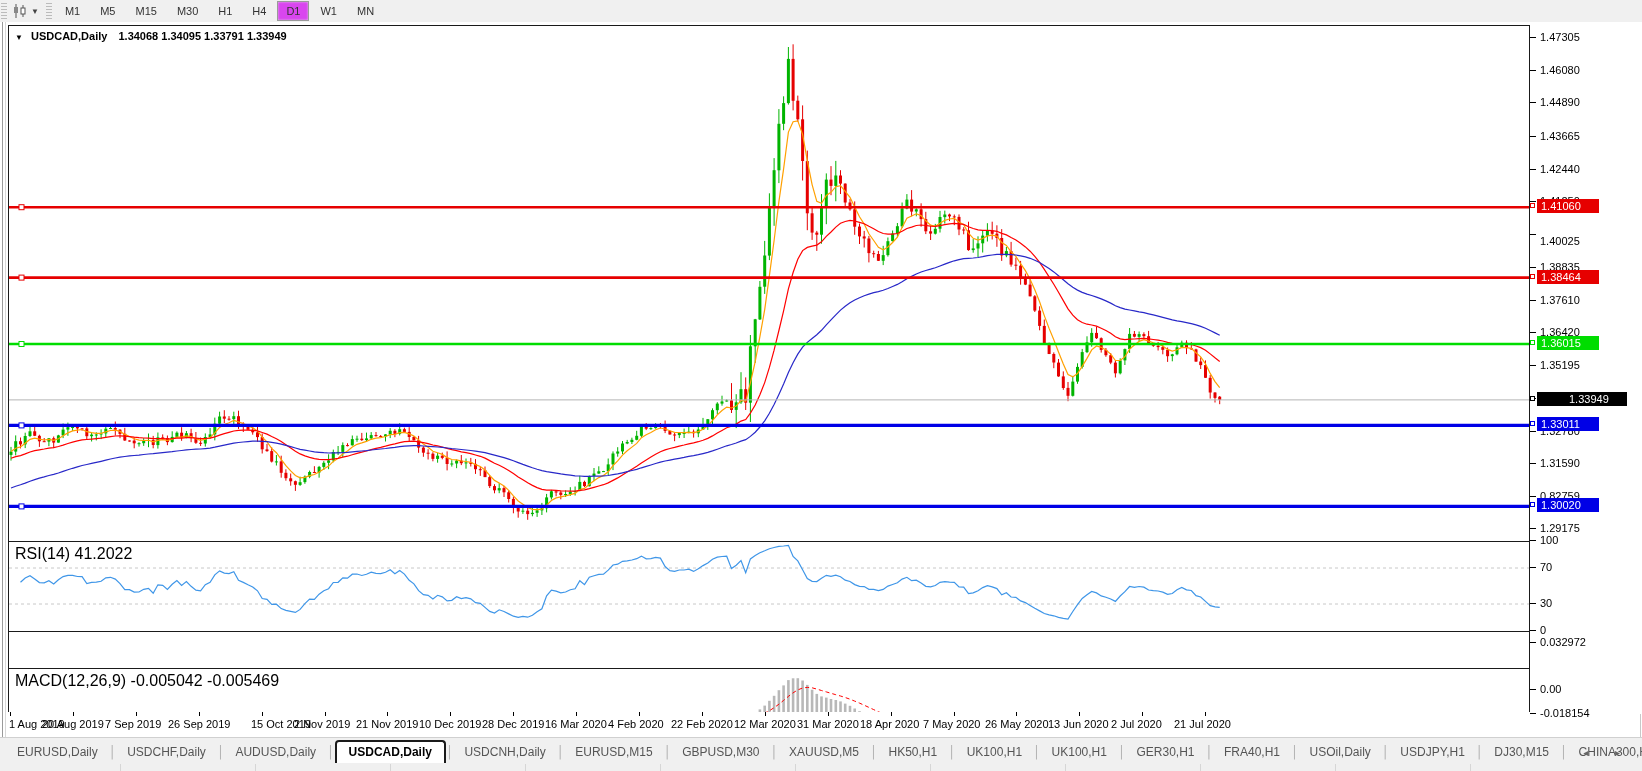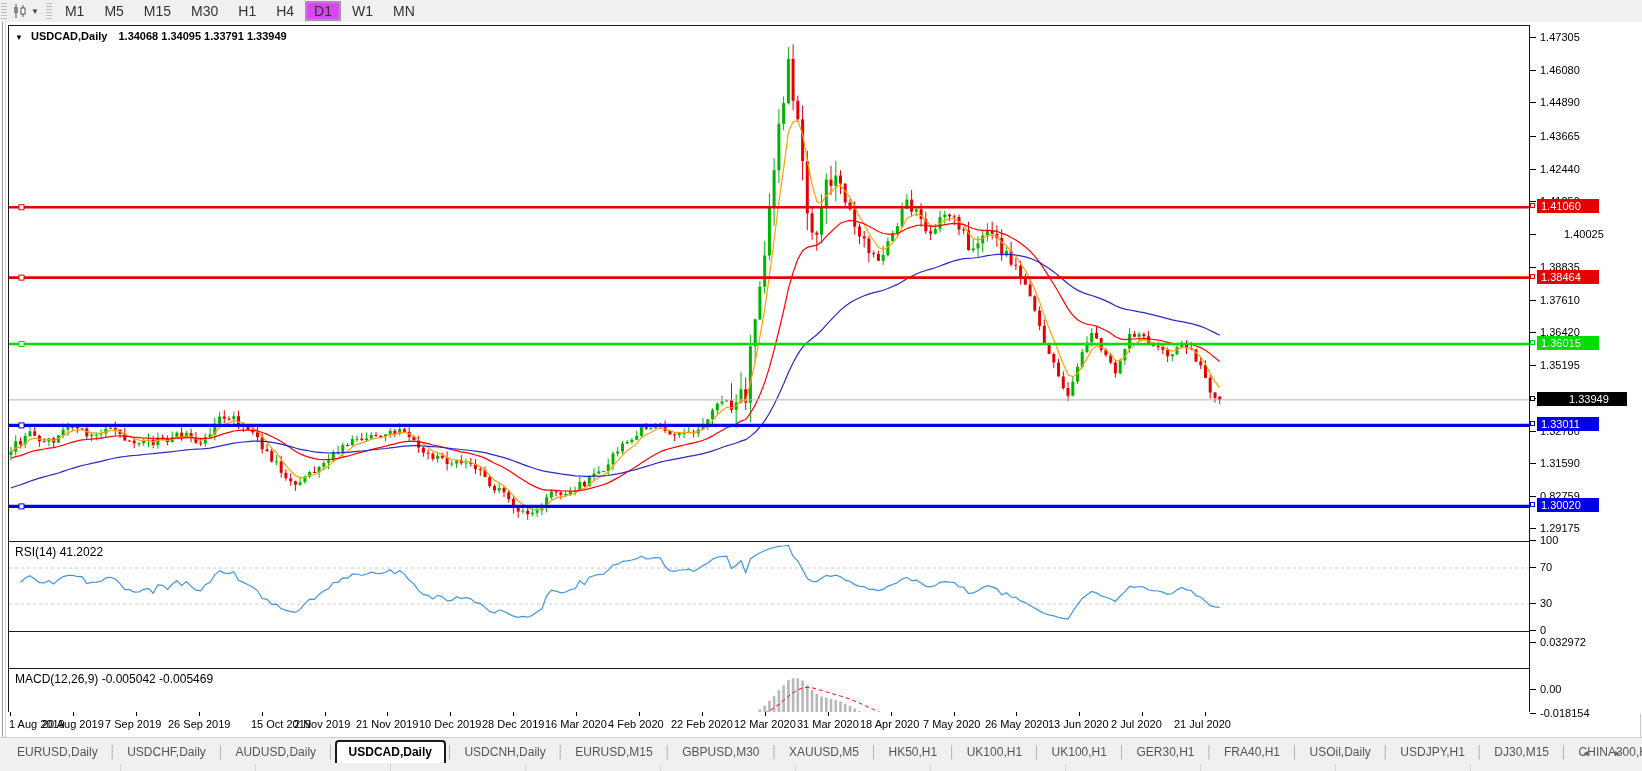--- a/index.html
+++ b/index.html
@@ -6,32 +6,32 @@
   .app{position:relative;width:1642px;height:771px;background:#fff;
        font-family:"Liberation Sans","DejaVu Sans",sans-serif;overflow:hidden;
        -webkit-font-smoothing:antialiased;}
   
   .toolbar{position:absolute;left:0;top:0;width:1642px;height:22px;background:#f0f0f0;
            border-bottom:1px solid #cfcfcf;display:flex;align-items:center;}
   .tb-grip{width:6px;height:16px;margin:0 3px 0 1px;
            background:repeating-linear-gradient(#bbb 0 1px,transparent 1px 3px);}
   .tb-icon{width:18px;height:16px;display:inline-block;margin:0 1px;}
   .tb-caret{font-size:8px;color:#444;margin:0 6px 0 1px;}
-  .tf-btn{display:inline-block;padding:2px 8px;font-size:14px;color:#333;margin:0 1px;
+  .tf-btn{display:inline-block;padding:2px 8px;font-size:11px;color:#333;margin:0 1px;
           border:1px solid transparent;cursor:default;line-height:14px;}
   .tf-btn.active{background:#d946ef;border:1px solid #9a9a9a;box-shadow:inset 0 0 2px #ddd;}
   
   .chartwin{position:absolute;left:0;top:22px;width:1642px;height:715px;background:#fff;}
   .vedge{position:absolute;top:0;bottom:0;width:1px;background:#9a9a9a;}
   .pane{position:absolute;left:8px;width:1522px;background:#fff;border:1px solid #1a1a1a;box-sizing:border-box;}
   .pane svg{position:absolute;left:0;top:0;}
   #main-pane{top:3px;height:656px;}
   #rsi-pane{top:519px;height:91px;}
   #macd-pane{top:611px;height:84px;margin-top:35px;}
-  .pane-label{position:absolute;left:6px;top:3px;font-size:12px;color:#000;white-space:nowrap;}
+  .pane-label{position:absolute;left:6px;top:3px;font-size:16px;color:#000;white-space:nowrap;}
   .chart-title{position:absolute;left:6px;top:4px;font-size:11px;font-weight:bold;color:#000;white-space:nowrap;}
   .chart-title .caret{font-size:8px;font-weight:normal;margin-right:5px;}
   
   .price-axis{position:absolute;left:1530px;top:0;width:112px;height:692px;background:#fff;}
   .pa-tick{position:absolute;left:0;width:6px;height:1px;background:#000;}
   .pa-label{position:absolute;left:10px;font-size:11px;color:#000;white-space:nowrap;}
   .chip{position:absolute;left:7px;height:14px;line-height:14px;font-size:11px;color:#fff;
         padding:0 3px 0 4px;min-width:55px;}
   .chip-sq{position:absolute;left:0;width:5px;height:5px;background:#fff;box-sizing:border-box;}
   .date-axis{position:absolute;left:8px;top:690px;width:1522px;height:25px;background:#fff;}
@@ -934,21 +934,21 @@
         <div class="pa-label" style="top: 42px;">1.46080</div>
         <div class="pa-tick" style="top: 80px;"></div>
         <div class="pa-label" style="top: 74px;">1.44890</div>
         <div class="pa-tick" style="top: 114px;"></div>
         <div class="pa-label" style="top: 108px;">1.43665</div>
         <div class="pa-tick" style="top: 147px;"></div>
         <div class="pa-label" style="top: 141px;">1.42440</div>
         <div class="pa-tick" style="top: 179px;"></div>
         <div class="pa-label" style="top: 173px;">1.41250</div>
         <div class="pa-tick" style="top: 212px;"></div>
-        <div class="pa-label" style="top: 206px; margin-left: 24px;">1.40025</div>
+        <div class="pa-label" style="top: 213px;">1.40025</div>
         <div class="pa-tick" style="top: 245px;"></div>
         <div class="pa-label" style="top: 239px;">1.38835</div>
         <div class="pa-tick" style="top: 278px;"></div>
         <div class="pa-label" style="top: 272px;">1.37610</div>
         <div class="pa-tick" style="top: 310px;"></div>
         <div class="pa-label" style="top: 304px;">1.36420</div>
         <div class="pa-tick" style="top: 343px;"></div>
         <div class="pa-label" style="top: 337px;">1.35195</div>
         <div class="pa-tick" style="top: 376px;"></div>
         <div class="pa-label" style="top: 370px;">1.33970</div>

